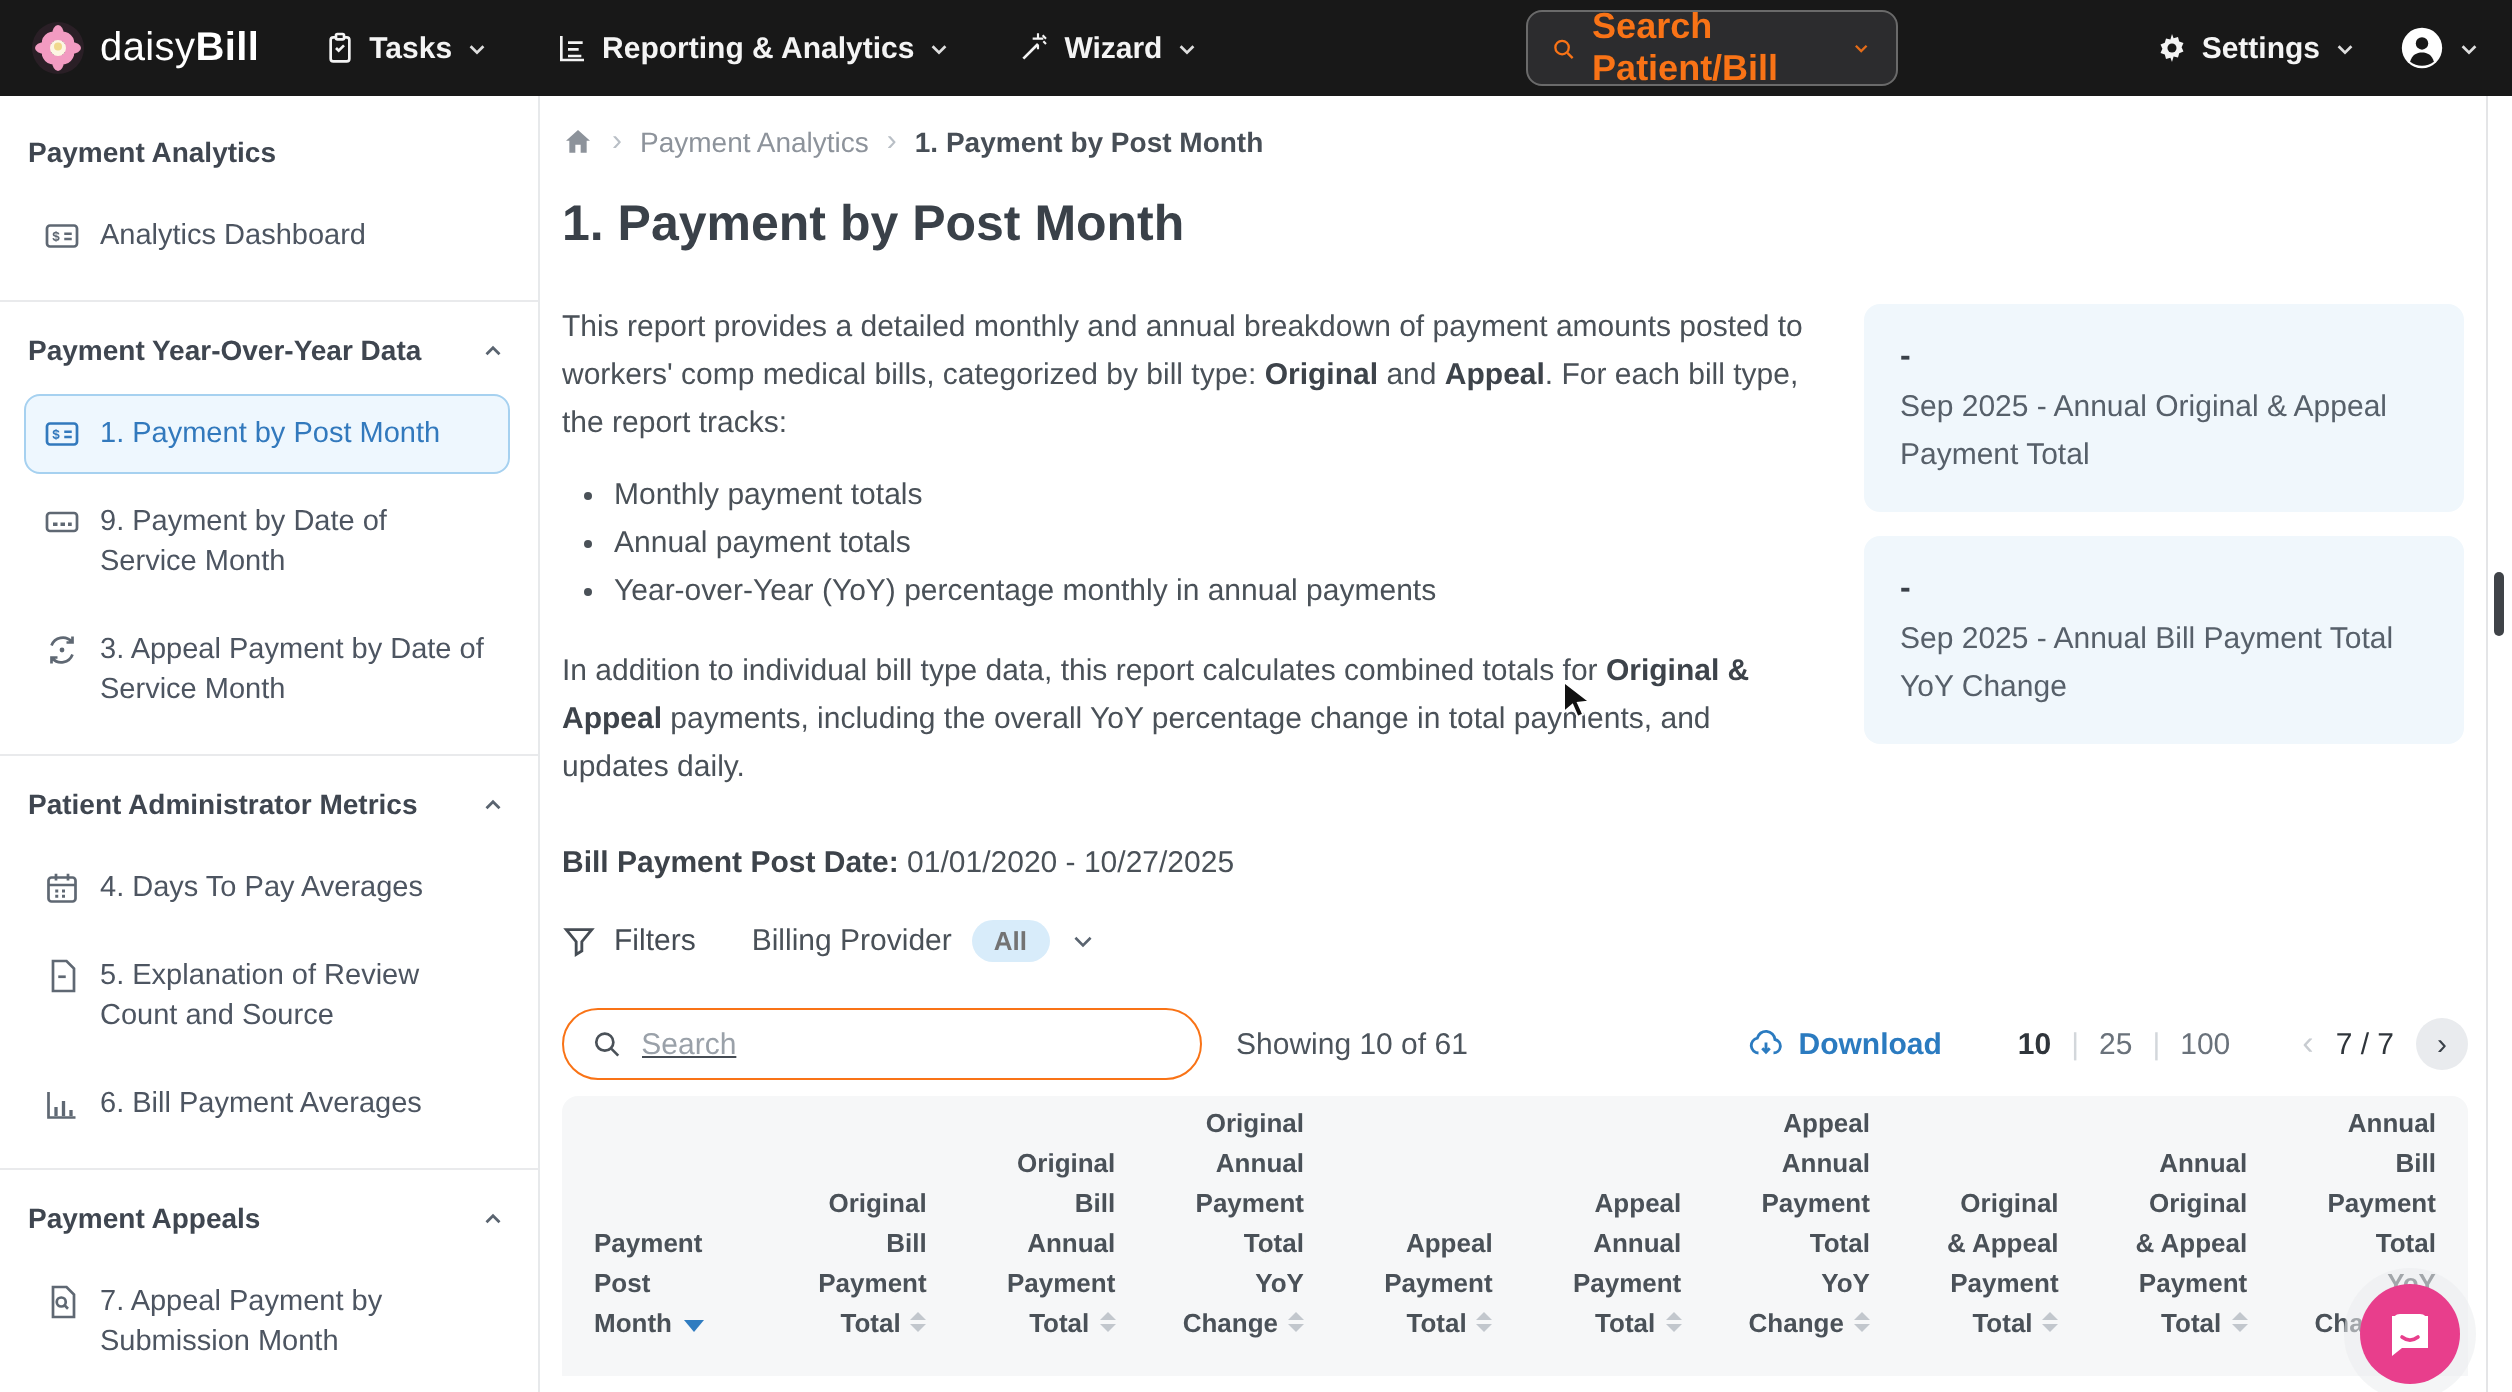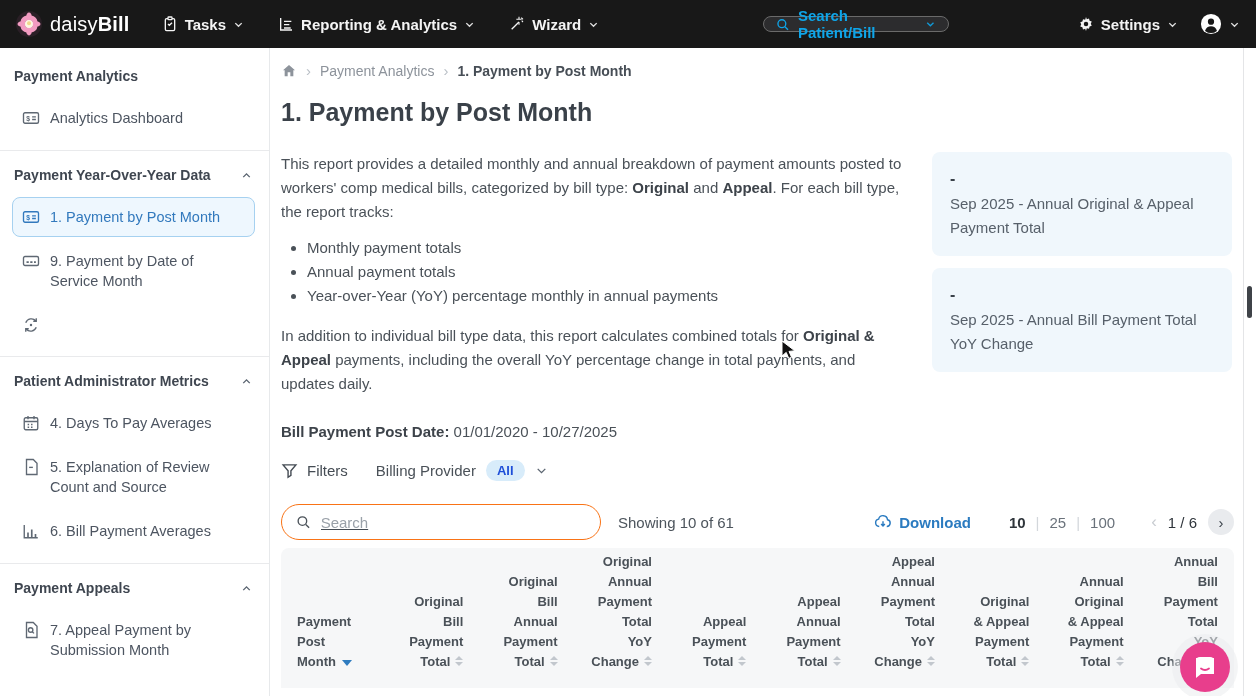--- a/index.html
+++ b/index.html
@@ -11,22 +11,22 @@
     padding:0 16px; color:#f4f4f4; }
   .brand { display:flex; align-items:center; gap:8px; margin-right:32px; }
   .brand-text { font-size:20px; color:#fff; letter-spacing:.2px; }
   .brand-text .bold { font-weight:700; }
   .nav-item { display:flex; align-items:center; gap:7px; font-size:15px; font-weight:600;
     color:#f4f4f4; margin-right:34px; cursor:pointer; white-space:nowrap; }
   .nav-item svg { display:block; }
   .chev { opacity:.9; }
   .nav-spacer { flex:1; }
   .nav-search { display:flex; align-items:center; gap:9px; background:#2c2c2e;
-    border:1px solid #6a6a6a; border-radius:8px; height:16px; padding:0 12px;
-    font-size:15px; font-weight:600; color:#0ea5e9; width:186px; }
+    border:1px solid #6a6a6a; border-radius:8px; height:38px; padding:0 12px;
+    font-size:18px; font-weight:600; color:#f97316; width:186px; }
   .nav-right { display:flex; align-items:center; gap:22px; }
 
   
   .app { display:flex; height:648px; position:relative; }
 
   
   .sidebar { width:270px; border-right:1px solid #e7e9eb; padding:18px 14px 0 12px;
     overflow:hidden; flex:none; }
   .side-section-title { display:flex; align-items:center; justify-content:space-between;
     font-size:14px; font-weight:700; color:#3f4650; margin:2px 2px 14px 2px; }
@@ -55,21 +55,21 @@
 
   .cards-col { width:300px; margin-left:27px; display:flex; flex-direction:column; gap:12px; }
   .stat-card { background:#f0f7fc; border-radius:8px; padding:16px 18px; }
   .stat-value { font-size:16px; font-weight:700; color:#3a4149; line-height:22px; }
   .stat-label { font-size:15px; color:#57606a; line-height:24px; margin-top:2px; }
 
   .filters-row { display:flex; align-items:center; margin-top:16px; font-size:15px; }
   .filters-btn { display:flex; align-items:center; gap:9px; font-weight:400;
     color:#454c54; cursor:pointer; }
   .provider { display:flex; align-items:center; gap:10px; margin-left:28px; cursor:pointer; }
-  .pill { background:#d8ecfa; color:#1d4ed8; font-size:13px; font-weight:600;
+  .pill { background:#d8ecfa; color:#737373; font-size:13px; font-weight:600;
     border-radius:11px; padding:3px 11px; }
 
   .toolbar { display:flex; align-items:center; margin-top:23px; }
   .search-box { display:flex; align-items:center; gap:10px; width:320px; height:36px;
     border:1px solid #f97316; border-radius:18px; padding:0 14px; color:#454c54;text-decoration:underline; }
   .search-box input { border:none; outline:none; font-size:15px; width:100%;
     font-family:"Liberation Sans", sans-serif; color:#454c54; background:transparent; }
   .search-box input::placeholder { color:#9aa1a9; }
   .showing { margin-left:17px; font-size:15px; color:#4c545c; }
   .toolbar-right { margin-left:auto; display:flex; align-items:center; }
@@ -244,20 +244,21 @@
           <path d="M6 13.5h3M11 13.5h3M16 13.5h2.5" stroke-width="2.2"></path>
       </svg>
       <span>9. Payment by Date of Service Month</span>
     </div>
     <div class="side-item">
       <svg width="18" height="18" viewBox="0 0 24 24" fill="none" stroke="currentColor" stroke-width="1.8">
         <path d="M5 9a8 8 0 0 1 13.5-2.5M19 3v4h-4"></path>
           <path d="M19 15a8 8 0 0 1-13.5 2.5M5 21v-4h4"></path>
           <circle cx="12" cy="12" r="1.6" fill="currentColor" stroke="none"></circle>
       </svg>
+      <span>3. Appeal Payment by Date of Service Month</span>
     </div>
 
     <div class="side-divider"></div>
 
     <div class="side-section-title">
       <span>Patient Administrator Metrics</span>
       <svg width="13" height="13" viewBox="0 0 24 24" fill="none" stroke="#5a6470" stroke-width="2.6">
           <path d="M6 15l6-6 6 6"></path>
         </svg>
     </div>
@@ -379,21 +380,21 @@
         </div>
         <div class="page-sizes">
           <span class="size-opt active">10</span>
           <span class="size-sep">|</span>
           <span class="size-opt">25</span>
           <span class="size-sep">|</span>
           <span class="size-opt">100</span>
         </div>
         <div class="pager">
           <span class="pg-prev">‹</span>
-          <span class="pg-label">1 / 6</span>
+          <span class="pg-label">7 / 7</span>
           <span class="pg-next">›</span>
         </div>
       </div>
     </div>
 
     <div class="table-head">
       <div class="th first">
         <span class="th-label">Payment
 Post
 Month</span><span class="sort-desc"></span>

